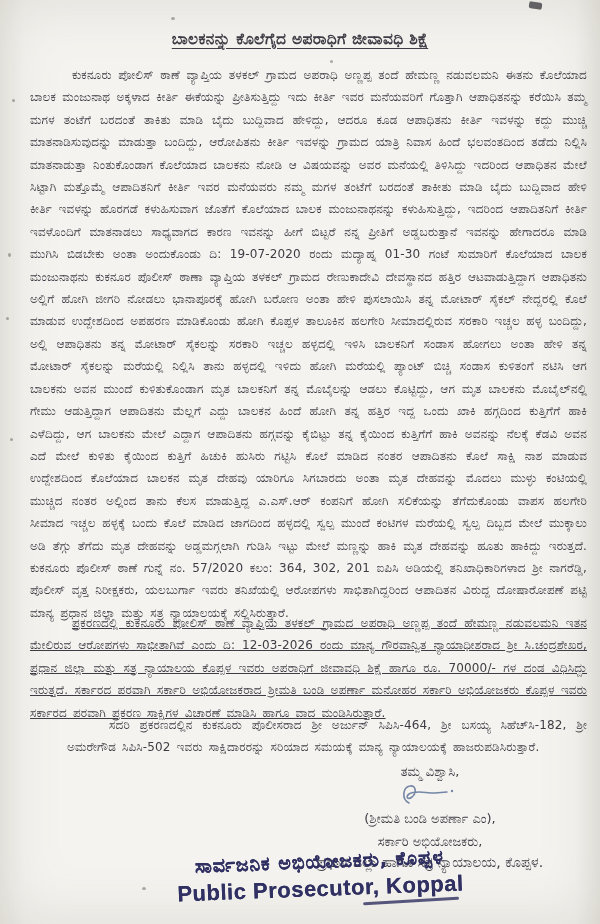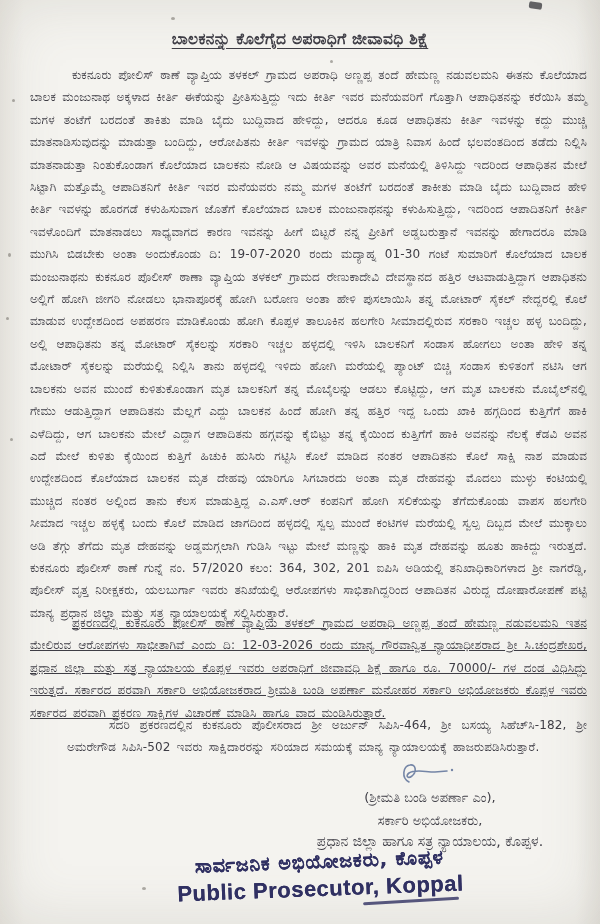--- a/index.html
+++ b/index.html
@@ -91,20 +91,21 @@
   <div class="speck" style="top:60px;left:330px;width:3px;height:3px;"></div>
   <div class="speck" style="top:887px;left:142px;width:4px;height:3px;"></div>
 
   <h1 class="title">ಬಾಲಕನನ್ನು ಕೊಲೆಗೈದ ಅಪರಾಧಿಗೆ ಜೀವಾವಧಿ ಶಿಕ್ಷೆ</h1>
 
   <p class="para para-1">ಕುಕನೂರು ಪೋಲಿಸ್ ಠಾಣೆ ವ್ಯಾಪ್ತಿಯ ತಳಕಲ್ ಗ್ರಾಮದ ಅಪರಾಧಿ ಅಣ್ಣಪ್ಪ ತಂದೆ ಹೇಮಣ್ಣ ನಡುವಲಮನಿ ಈತನು ಕೊಲೆಯಾದ ಬಾಲಕ ಮಂಜುನಾಥ ಅಕ್ಕಳಾದ ಕೀರ್ತಿ ಈಕೆಯನ್ನು ಪ್ರೀತಿಸುತ್ತಿದ್ದು ಇದು ಕೀರ್ತಿ ಇವರ ಮನೆಯವರಿಗೆ ಗೊತ್ತಾಗಿ ಆಪಾಧಿತನನ್ನು ಕರೆಯಿಸಿ ತಮ್ಮ ಮಗಳ ತಂಟೆಗೆ ಬರದಂತೆ ತಾಕಿತು ಮಾಡಿ ಬೈದು ಬುದ್ದಿವಾದ ಹೇಳಿದ್ದು, ಆದರೂ ಕೂಡ ಆಪಾಧಿತನು ಕೀರ್ತಿ ಇವಳನ್ನು ಕದ್ದು ಮುಚ್ಚಿ ಮಾತನಾಡಿಸುವುದನ್ನು ಮಾಡುತ್ತಾ ಬಂದಿದ್ದು, ಆರೋಪಿತನು ಕೀರ್ತಿ ಇವಳನ್ನು ಗ್ರಾಮದ ಯಾತ್ರಿ ನಿವಾಸ ಹಿಂದೆ ಭಲವಂತದಿಂದ ತಡೆದು ನಿಲ್ಲಿಸಿ ಮಾತನಾಡುತ್ತಾ ನಿಂತುಕೊಂಡಾಗ ಕೊಲೆಯಾದ ಬಾಲಕನು ನೋಡಿ ಆ ವಿಷಯವನ್ನು ಅವರ ಮನೆಯಲ್ಲಿ ತಿಳಿಸಿದ್ದು ಇದರಿಂದ ಆಪಾಧಿತನ ಮೇಲೆ ಸಿಟ್ಟಾಗಿ ಮತ್ತೊಮ್ಮೆ ಆಪಾದಿತನಿಗೆ ಕೀರ್ತಿ ಇವರ ಮನೆಯವರು ನಮ್ಮ ಮಗಳ ತಂಟೆಗೆ ಬರದಂತೆ ತಾಕೀತು ಮಾಡಿ ಬೈದು ಬುದ್ದಿವಾದ ಹೇಳಿ ಕೀರ್ತಿ ಇವಳನ್ನು ಹೊರಗಡೆ ಕಳುಹಿಸುವಾಗ ಜೊತೆಗೆ ಕೊಲೆಯಾದ ಬಾಲಕ ಮಂಜುನಾಥನನ್ನು ಕಳುಹಿಸುತ್ತಿದ್ದು, ಇದರಿಂದ ಆಪಾದಿತನಿಗೆ ಕೀರ್ತಿ ಇವಳೊಂದಿಗೆ ಮಾತನಾಡಲು ಸಾಧ್ಯವಾಗದ ಕಾರಣ ಇವನನ್ನು ಹೀಗೆ ಬಿಟ್ಟರೆ ನನ್ನ ಪ್ರೀತಿಗೆ ಅಡ್ಡಬರುತ್ತಾನೆ ಇವನನ್ನು ಹೇಗಾದರೂ ಮಾಡಿ ಮುಗಿಸಿ ಬಿಡಬೇಕು ಅಂತಾ ಅಂದುಕೊಂಡು ದಿ: 19-07-2020 ರಂದು ಮದ್ಯಾಹ್ನ 01-30 ಗಂಟೆ ಸುಮಾರಿಗೆ ಕೊಲೆಯಾದ ಬಾಲಕ ಮಂಜುನಾಥನು ಕುಕನೂರ ಪೊಲೀಸ್ ಠಾಣಾ ವ್ಯಾಪ್ತಿಯ ತಳಕಲ್ ಗ್ರಾಮದ ರೇಣುಕಾದೇವಿ ದೇವಸ್ಥಾನದ ಹತ್ತಿರ ಆಟವಾಡುತ್ತಿದ್ದಾಗ ಆಪಾಧಿತನು ಅಲ್ಲಿಗೆ ಹೋಗಿ ಜೀಗರಿ ನೋಡಲು ಭಾನಾಪೂರಕ್ಕೆ ಹೋಗಿ ಬರೋಣ ಅಂತಾ ಹೇಳಿ ಪುಸಲಾಯಿಸಿ ತನ್ನ ಮೋಟಾರ್ ಸೈಕಲ್ ನೇದ್ದರಲ್ಲಿ ಕೊಲೆ ಮಾಡುವ ಉದ್ದೇಶದಿಂದ ಅಪಹರಣ ಮಾಡಿಕೊಂಡು ಹೋಗಿ ಕೊಪ್ಪಳ ತಾಲೂಕಿನ ಹಲಗೇರಿ ಸೀಮಾದಲ್ಲಿರುವ ಸರಕಾರಿ ಇಚ್ಚಲ ಹಳ್ಳ ಬಂದಿದ್ದು, ಅಲ್ಲಿ ಆಪಾಧಿತನು ತನ್ನ ಮೋಟಾರ್ ಸೈಕಲನ್ನು ಸರಕಾರಿ ಇಚ್ಚಲ ಹಳ್ಳದಲ್ಲಿ ಇಳಿಸಿ ಬಾಲಕನಿಗೆ ಸಂಡಾಸ ಹೋಗಲು ಅಂತಾ ಹೇಳಿ ತನ್ನ ಮೋಟಾರ್ ಸೈಕಲನ್ನು ಮರೆಯಲ್ಲಿ ನಿಲ್ಲಿಸಿ ತಾನು ಹಳ್ಳದಲ್ಲಿ ಇಳಿದು ಹೋಗಿ ಮರೆಯಲ್ಲಿ ಪ್ಯಾಂಟ್ ಬಿಚ್ಚಿ ಸಂಡಾಸ ಕುಳಿತಂಗೆ ನಟಿಸಿ ಆಗ ಬಾಲಕನು ಅವನ ಮುಂದೆ ಕುಳಿತುಕೊಂಡಾಗ ಮೃತ ಬಾಲಕನಿಗೆ ತನ್ನ ಮೊಬೈಲನ್ನು ಆಡಲು ಕೊಟ್ಟಿದ್ದು, ಆಗ ಮೃತ ಬಾಲಕನು ಮೊಬೈಲ್‌ನಲ್ಲಿ ಗೇಮು ಆಡುತ್ತಿದ್ದಾಗ ಆಪಾದಿತನು ಮೆಲ್ಲಗೆ ಎದ್ದು ಬಾಲಕನ ಹಿಂದೆ ಹೋಗಿ ತನ್ನ ಹತ್ತಿರ ಇದ್ದ ಒಂದು ಖಾಕಿ ಹಗ್ಗದಿಂದ ಕುತ್ತಿಗೆಗೆ ಹಾಕಿ ಎಳೆದಿದ್ದು, ಆಗ ಬಾಲಕನು ಮೇಲೆ ಎದ್ದಾಗ ಆಪಾದಿತನು ಹಗ್ಗವನ್ನು ಕೈಬಿಟ್ಟು ತನ್ನ ಕೈಯಿಂದ ಕುತ್ತಿಗೆಗೆ ಹಾಕಿ ಅವನನ್ನು ನೆಲಕ್ಕೆ ಕೆಡವಿ ಅವನ ಎದೆ ಮೇಲೆ ಕುಳಿತು ಕೈಯಿಂದ ಕುತ್ತಿಗೆ ಹಿಚುಕಿ ಹುಸಿರು ಗಟ್ಟಿಸಿ ಕೊಲೆ ಮಾಡಿದ ನಂತರ ಆಪಾದಿತನು ಕೊಲೆ ಸಾಕ್ಷಿ ನಾಶ ಮಾಡುವ ಉದ್ದೇಶದಿಂದ ಕೊಲೆಯಾದ ಬಾಲಕನ ಮೃತ ದೇಹವು ಯಾರಿಗೂ ಸಿಗಬಾರದು ಅಂತಾ ಮೃತ ದೇಹವನ್ನು ಮೊದಲು ಮುಳ್ಳು ಕಂಟಿಯಲ್ಲಿ ಮುಚ್ಚಿದ ನಂತರ ಅಲ್ಲಿಂದ ತಾನು ಕೆಲಸ ಮಾಡುತ್ತಿದ್ದ ಎ.ಎಸ್.ಆರ್ ಕಂಪನಿಗೆ ಹೋಗಿ ಸಲಿಕೆಯನ್ನು ತೆಗೆದುಕೊಂಡು ವಾಪಸ ಹಲಗೇರಿ ಸೀಮಾದ ಇಚ್ಚಲ ಹಳ್ಳಕ್ಕೆ ಬಂದು ಕೊಲೆ ಮಾಡಿದ ಜಾಗದಿಂದ ಹಳ್ಳದಲ್ಲಿ ಸ್ವಲ್ಪ ಮುಂದೆ ಕಂಟಿಗಳ ಮರೆಯಲ್ಲಿ ಸ್ವಲ್ಪ ದಿಬ್ಬದ ಮೇಲೆ ಮುಕ್ಕಾಲು ಅಡಿ ತೆಗ್ಗು ತೆಗೆದು ಮೃತ ದೇಹವನ್ನು ಅಡ್ಡಮಗ್ಗಲಾಗಿ ಗುಡಿಸಿ ಇಟ್ಟು ಮೇಲೆ ಮಣ್ಣನ್ನು ಹಾಕಿ ಮೃತ ದೇಹವನ್ನು ಹೂತು ಹಾಕಿದ್ದು ಇರುತ್ತದೆ. ಕುಕನೂರು ಪೊಲೀಸ್ ಠಾಣೆ ಗುನ್ನೆ ನಂ. 57/2020 ಕಲಂ: 364, 302, 201 ಐಪಿಸಿ ಅಡಿಯಲ್ಲಿ ತನಿಖಾಧಿಕಾರಿಗಳಾದ ಶ್ರೀ ನಾಗರೆಡ್ಡಿ, ಪೊಲೀಸ್ ವೃತ್ತ ನಿರೀಕ್ಷಕರು, ಯಲಬುರ್ಗಾ ಇವರು ತನಿಖೆಯಲ್ಲಿ ಆರೋಪಗಳು ಸಾಭಿತಾಗಿದ್ದರಿಂದ ಆಪಾದಿತನ ವಿರುದ್ದ ದೋಷಾರೋಪಣೆ ಪಟ್ಟಿ ಮಾನ್ಯ ಪ್ರಧಾನ ಜಿಲ್ಲಾ ಮತ್ತು ಸತ್ರ ನ್ಯಾಯಾಲಯಕ್ಕೆ ಸಲ್ಲಿಸಿರುತ್ತಾರೆ.</p>
   <p class="para para-2">ಪ್ರಕರಣದಲ್ಲಿ ಕುಕನೂರು ಪೋಲಿಸ್ ಠಾಣೆ ವ್ಯಾಪ್ತಿಯ ತಳಕಲ್ ಗ್ರಾಮದ ಅಪರಾಧಿ ಅಣ್ಣಪ್ಪ ತಂದೆ ಹೇಮಣ್ಣ ನಡುವಲಮನಿ ಇತನ ಮೇಲಿರುವ ಆರೋಪಗಳು ಸಾಭೀತಾಗಿವೆ ಎಂದು ದಿ: 12-03-2026 ರಂದು ಮಾನ್ಯ ಗೌರವಾನ್ವಿತ ನ್ಯಾಯಾಧೀಶರಾದ ಶ್ರೀ ಸಿ.ಚಂದ್ರಶೇಖರ, ಪ್ರಧಾನ ಜಿಲ್ಲಾ ಮತ್ತು ಸತ್ರ ನ್ಯಾಯಾಲಯ ಕೊಪ್ಪಳ ಇವರು ಅಪರಾಧಿಗೆ ಜೀವಾವಧಿ ಶಿಕ್ಷೆ ಹಾಗೂ ರೂ. 70000/- ಗಳ ದಂಡ ವಿಧಿಸಿದ್ದು ಇರುತ್ತದೆ. ಸರ್ಕಾರದ ಪರವಾಗಿ ಸರ್ಕಾರಿ ಅಭಿಯೋಜಕರಾದ ಶ್ರೀಮತಿ ಬಂಡಿ ಅಪರ್ಣಾ ಮನೋಹರ ಸರ್ಕಾರಿ ಅಭಿಯೋಜಕರು ಕೊಪ್ಪಳ ಇವರು ಸರ್ಕಾರದ ಪರವಾಗಿ ಪ್ರಕರಣ ಸಾಕ್ಷಿಗಳ ವಿಚಾರಣೆ ಮಾಡಿಸಿ ಹಾಗೂ ವಾದ ಮಂಡಿಸಿರುತ್ತಾರೆ.</p>
   <p class="para para-3">ಸದರಿ ಪ್ರಕರಣದಲ್ಲಿನ ಕುಕನೂರು ಪೊಲೀಸರಾದ ಶ್ರೀ ಅರ್ಜುನ್ ಸಿಪಿಸಿ-464, ಶ್ರೀ ಬಸಯ್ಯ ಸಿಹೆಚ್‌ಸಿ-182, ಶ್ರೀ ಅಮರೇಗೌಡ ಸಿಪಿಸಿ-502 ಇವರು ಸಾಕ್ಷಿದಾರರನ್ನು ಸರಿಯಾದ ಸಮಯಕ್ಕೆ ಮಾನ್ಯ ನ್ಯಾಯಾಲಯಕ್ಕೆ ಹಾಜರುಪಡಿಸಿರುತ್ತಾರೆ.</p>
 
   <div class="sig-block">
+    <div class="sig-closing">ತಮ್ಮ ವಿಶ್ವಾಸಿ,</div>
     <svg class="sig-mark" width="70" height="24" viewBox="0 0 70 24">
       <path d="M14 20 C6 16, 8 4, 15 3 C21 2, 22 10, 17 14 C13 17, 10 14, 14 11 C20 7, 30 10, 40 10 L52 9" stroke="#7485a6" stroke-width="1.6" fill="none" stroke-linecap="round"></path>
       <circle cx="57" cy="8" r="1.2" fill="#7485a6"></circle>
     </svg>
     <div class="sig-name">(ಶ್ರೀಮತಿ ಬಂಡಿ ಅಪರ್ಣಾ ಎಂ),</div>
     <div class="sig-designation">ಸರ್ಕಾರಿ ಅಭಿಯೋಜಕರು,</div>
     <div class="sig-office">ಪ್ರಧಾನ ಜಿಲ್ಲಾ ಹಾಗೂ ಸತ್ರ ನ್ಯಾಯಾಲಯ, ಕೊಪ್ಪಳ.</div>
   </div>
 
   <div class="stamp">

